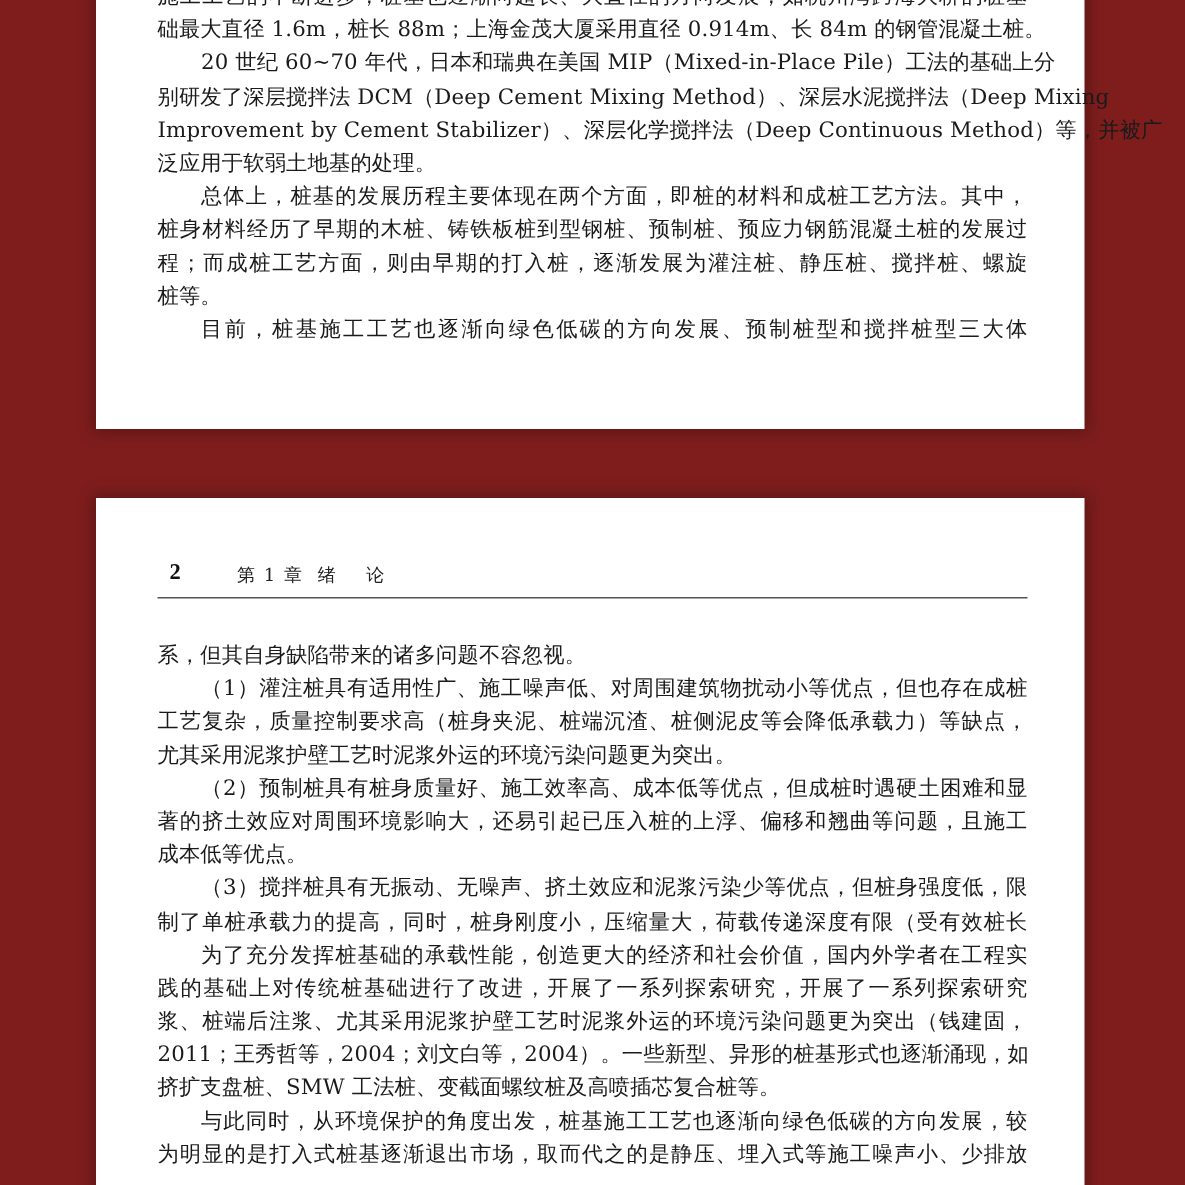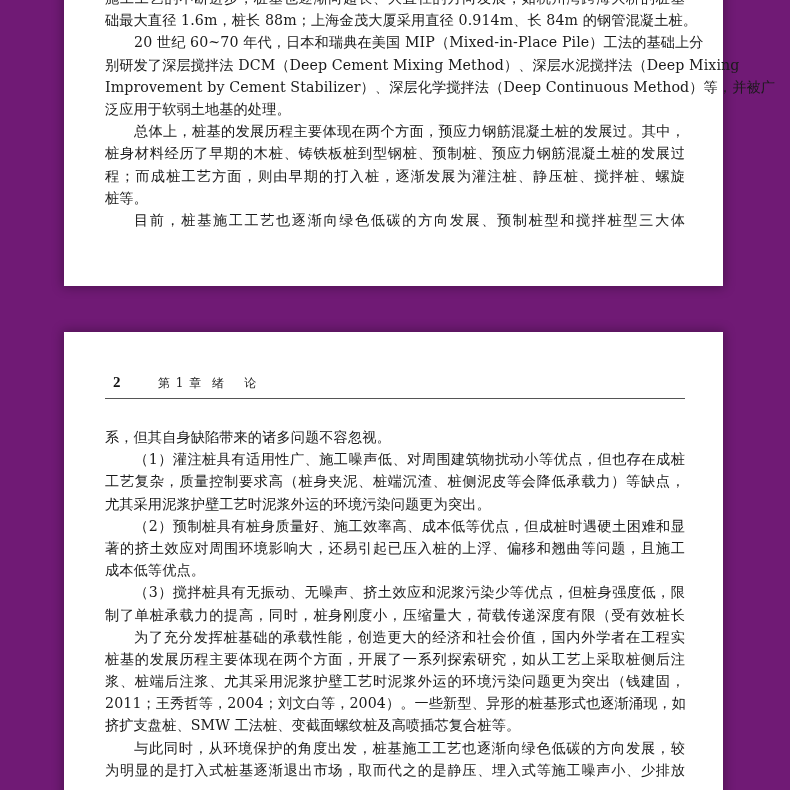--- a/index.html
+++ b/index.html
@@ -8,21 +8,21 @@
     background: #ffffff;
     width: 790px;
     height: 790px;
     overflow: hidden;
     font-family: "DejaVu Serif", "Liberation Serif", serif;
   }
   .viewer {
     position: relative;
     width: 790px;
     height: 790px;
-    background: #701a75;
+    background: #7f1d1d;
     overflow: hidden;
   }
   .page {
     position: absolute;
     left: 64px;
     width: 659px;
     background: #ffffff;
     box-shadow: 0 0 10px 2px rgba(0,0,0,0.28);
   }
   .page-1 {
@@ -89,21 +89,21 @@
 <div class="viewer">
 
   <div class="page page-1">
     <div class="text-col" style="top: 47px;">
       <span class="line">施工工艺的不断进步，桩基也逐渐向超长、大直径的方向发展，如杭州湾跨海大桥的桩基</span>
       <span class="line last">础最大直径 1.6m，桩长 88m；上海金茂大厦采用直径 0.914m、长 84m 的钢管混凝土桩。</span>
       <span class="line indent">20 世纪 60~70 年代，日本和瑞典在美国 MIP（Mixed-in-Place Pile）工法的基础上分</span>
       <span class="line">别研发了深层搅拌法 DCM（Deep Cement Mixing Method）、深层水泥搅拌法（Deep Mixing</span>
       <span class="line">Improvement by Cement Stabilizer）、深层化学搅拌法（Deep Continuous Method）等，并被广</span>
       <span class="line last">泛应用于软弱土地基的处理。</span>
-      <span class="line indent">总体上，桩基的发展历程主要体现在两个方面，预应力钢筋混凝土桩的发展过。其中，</span>
+      <span class="line indent">总体上，桩基的发展历程主要体现在两个方面，即桩的材料和成桩工艺方法。其中，</span>
       <span class="line">桩身材料经历了早期的木桩、铸铁板桩到型钢桩、预制桩、预应力钢筋混凝土桩的发展过</span>
       <span class="line">程；而成桩工艺方面，则由早期的打入桩，逐渐发展为灌注桩、静压桩、搅拌桩、螺旋</span>
       <span class="line last">桩等。</span>
       <span class="line indent">目前，桩基施工工艺也逐渐向绿色低碳的方向发展、预制桩型和搅拌桩型三大体</span>
     </div>
   </div>
 
   <div class="page page-2">
     <div class="page-header">
       <span class="page-num">2</span>
@@ -113,21 +113,21 @@
       <span class="line last">系，但其自身缺陷带来的诸多问题不容忽视。</span>
       <span class="line indent">（1）灌注桩具有适用性广、施工噪声低、对周围建筑物扰动小等优点，但也存在成桩</span>
       <span class="line">工艺复杂，质量控制要求高（桩身夹泥、桩端沉渣、桩侧泥皮等会降低承载力）等缺点，</span>
       <span class="line last">尤其采用泥浆护壁工艺时泥浆外运的环境污染问题更为突出。</span>
       <span class="line indent">（2）预制桩具有桩身质量好、施工效率高、成本低等优点，但成桩时遇硬土困难和显</span>
       <span class="line">著的挤土效应对周围环境影响大，还易引起已压入桩的上浮、偏移和翘曲等问题，且施工</span>
       <span class="line last">成本低等优点。</span>
       <span class="line indent">（3）搅拌桩具有无振动、无噪声、挤土效应和泥浆污染少等优点，但桩身强度低，限</span>
       <span class="line">制了单桩承载力的提高，同时，桩身刚度小，压缩量大，荷载传递深度有限（受有效桩长</span>
       <span class="line indent">为了充分发挥桩基础的承载性能，创造更大的经济和社会价值，国内外学者在工程实</span>
-      <span class="line">桩基的发展历程主要体现在两个方面，开展了一系列探索研究，如从工艺上采取桩侧后注</span>
+      <span class="line">践的基础上对传统桩基础进行了改进，开展了一系列探索研究，开展了一系列探索研究</span>
       <span class="line">浆、桩端后注浆、尤其采用泥浆护壁工艺时泥浆外运的环境污染问题更为突出（钱建固，</span>
       <span class="line">2011；王秀哲等，2004；刘文白等，2004）。一些新型、异形的桩基形式也逐渐涌现，如</span>
       <span class="line last">挤扩支盘桩、SMW 工法桩、变截面螺纹桩及高喷插芯复合桩等。</span>
       <span class="line indent">与此同时，从环境保护的角度出发，桩基施工工艺也逐渐向绿色低碳的方向发展，较</span>
       <span class="line">为明显的是打入式桩基逐渐退出市场，取而代之的是静压、埋入式等施工噪声小、少排放</span>
     </div>
   </div>
 
 </div>
 

